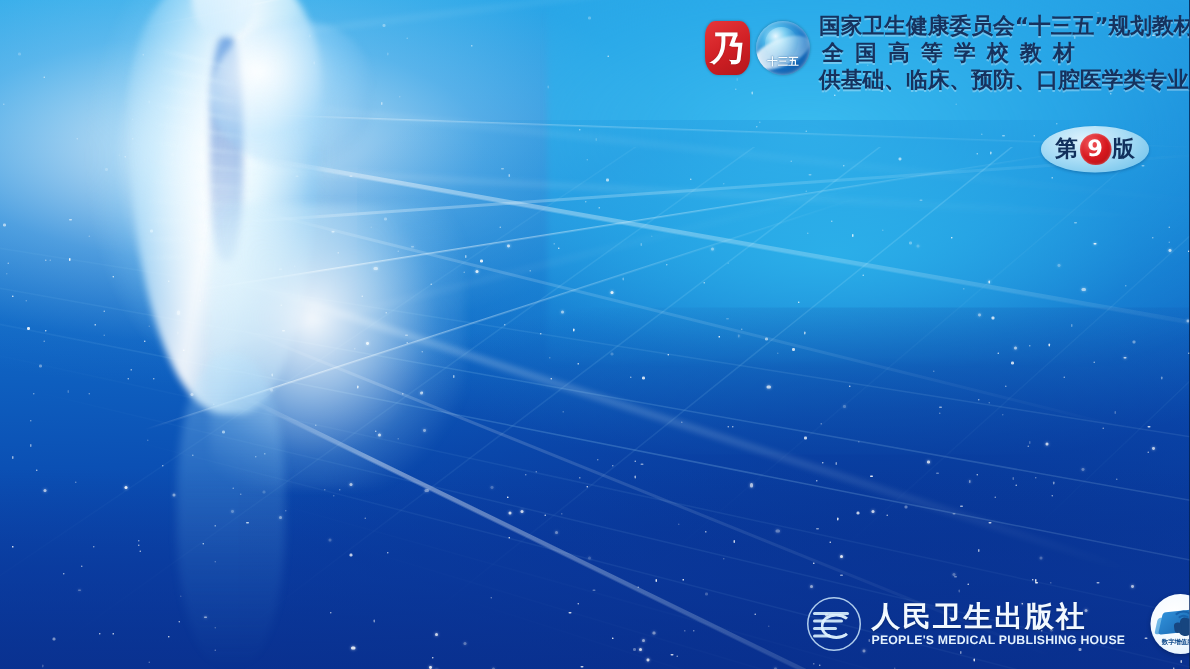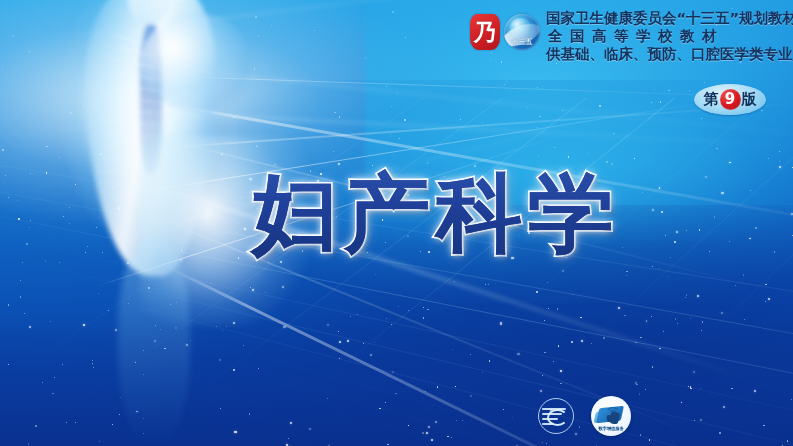--- a/index.html
+++ b/index.html
@@ -935,35 +935,35 @@
       <div class="hline">供基础、临床、预防、口腔医学类专业用</div>
     </div>
   </div>
 
   <div class="edition">
     <span class="ed-char">第</span>
     <span class="ed-num">9</span>
     <span class="ed-char">版</span>
   </div>
 
-  <div class="title-wrap">
-    <div class="title">妇产科学</div>
-    <div class="title-fill">妇产科学</div>
-  </div>
 
   <div class="footer">
 
     <div class="pub-emblem">
       <div class="e-bar" style="top:9px;  width:24px;"></div>
       <div class="e-bar" style="top:14px; width:20px;"></div>
       <div class="e-bar" style="top:19px; width:16px;"></div>
       <div class="e-bar" style="top:24px; width:12px;"></div>
       <div class="e-g"></div>
     </div>
 
+    <div class="pub-text">
+      <div class="pub-cn">人民卫生出版社</div>
+      <div class="pub-en">PEOPLE'S MEDICAL PUBLISHING HOUSE</div>
+    </div>
 
     <div class="digital-badge">
       <div class="db-card2"></div>
       <div class="db-card"></div>
       <svg class="db-wifi" viewBox="0 0 24 24">
         <g fill="none" stroke="#1763ad" stroke-width="2.4" stroke-linecap="round">
           <path d="M4 11a12 12 0 0 1 16 0"></path>
           <path d="M7.5 14.5a7.5 7.5 0 0 1 9 0"></path>
         </g>
         <circle cx="12" cy="18.5" r="1.9" fill="#1763ad"></circle>

